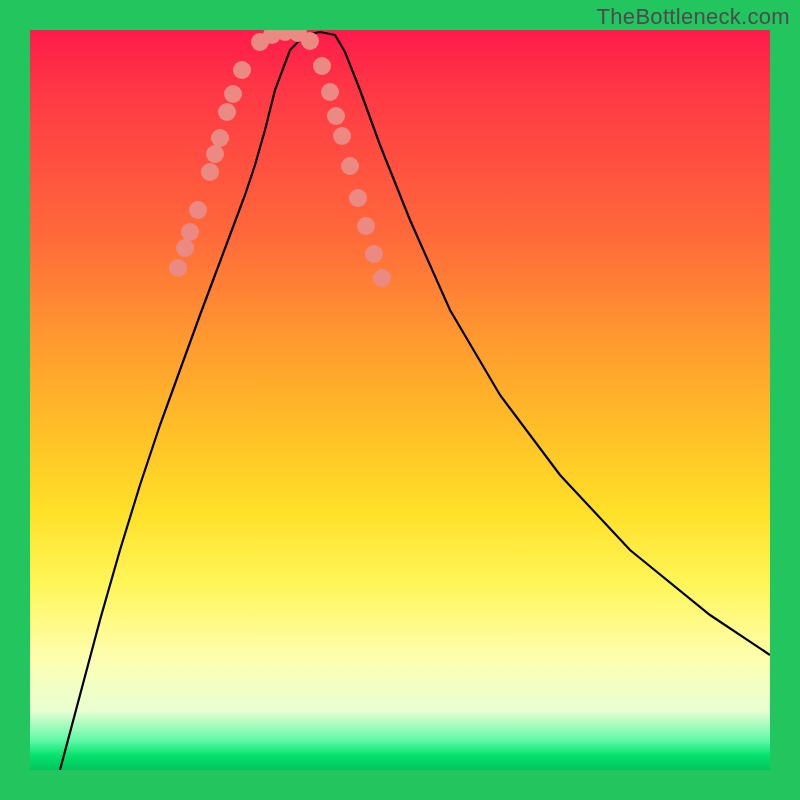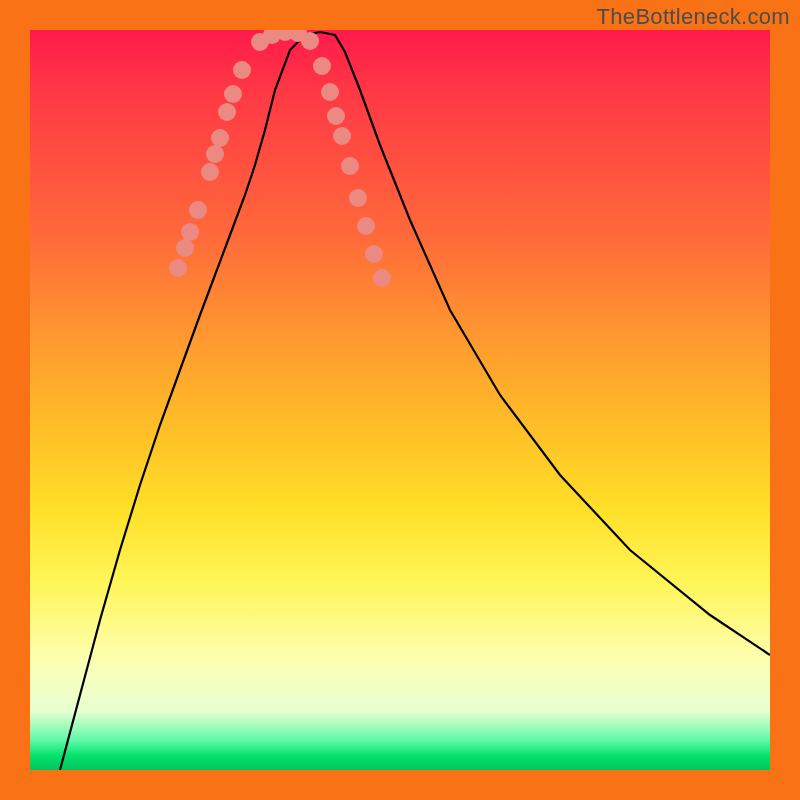--- a/index.html
+++ b/index.html
@@ -10,21 +10,21 @@
     overflow: hidden;
     background: #000;
     font-family: Arial, Helvetica, sans-serif;
   }
   .frame {
     position: absolute;
     left: 0;
     top: 0;
     width: 800px;
     height: 800px;
-    background: #f97316;
+    background: #22c55e;
   }
   .plot {
     position: absolute;
     left: 30px;
     top: 30px;
     width: 740px;
     height: 740px;
     
     background: linear-gradient(to bottom,
       #ff1a4b 0%,

